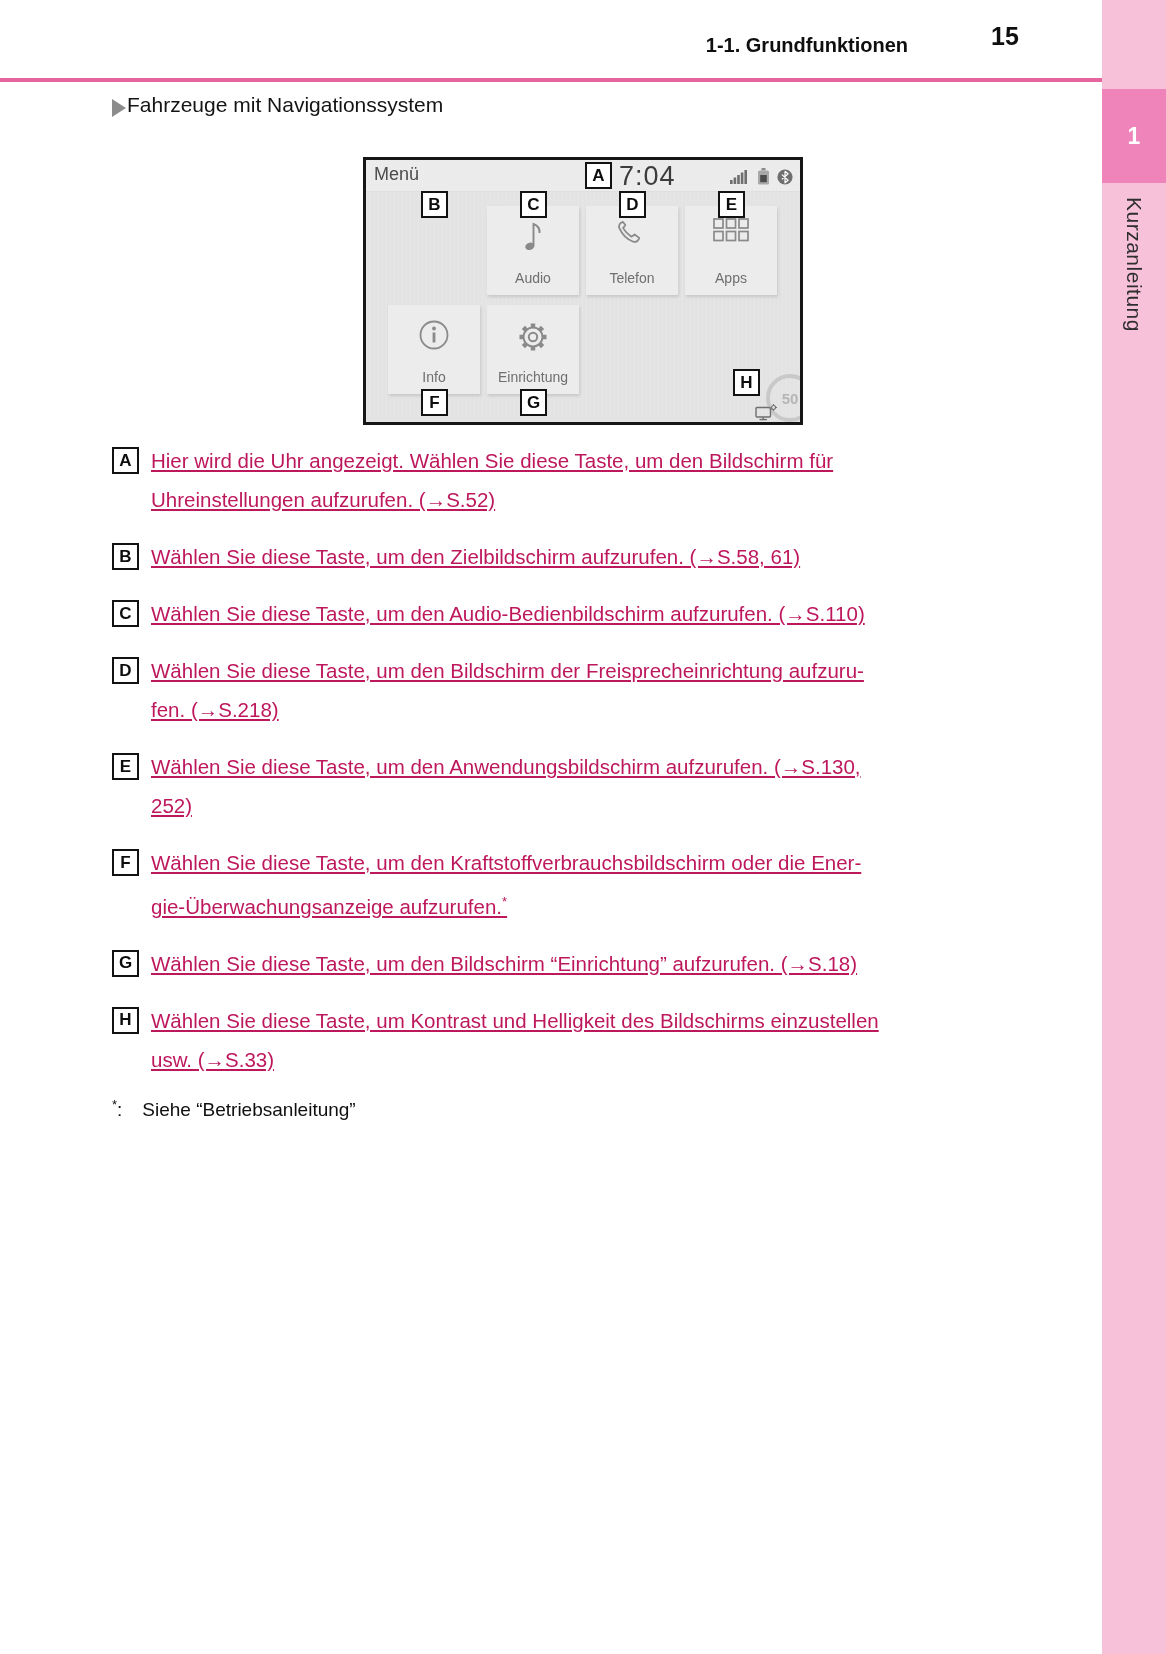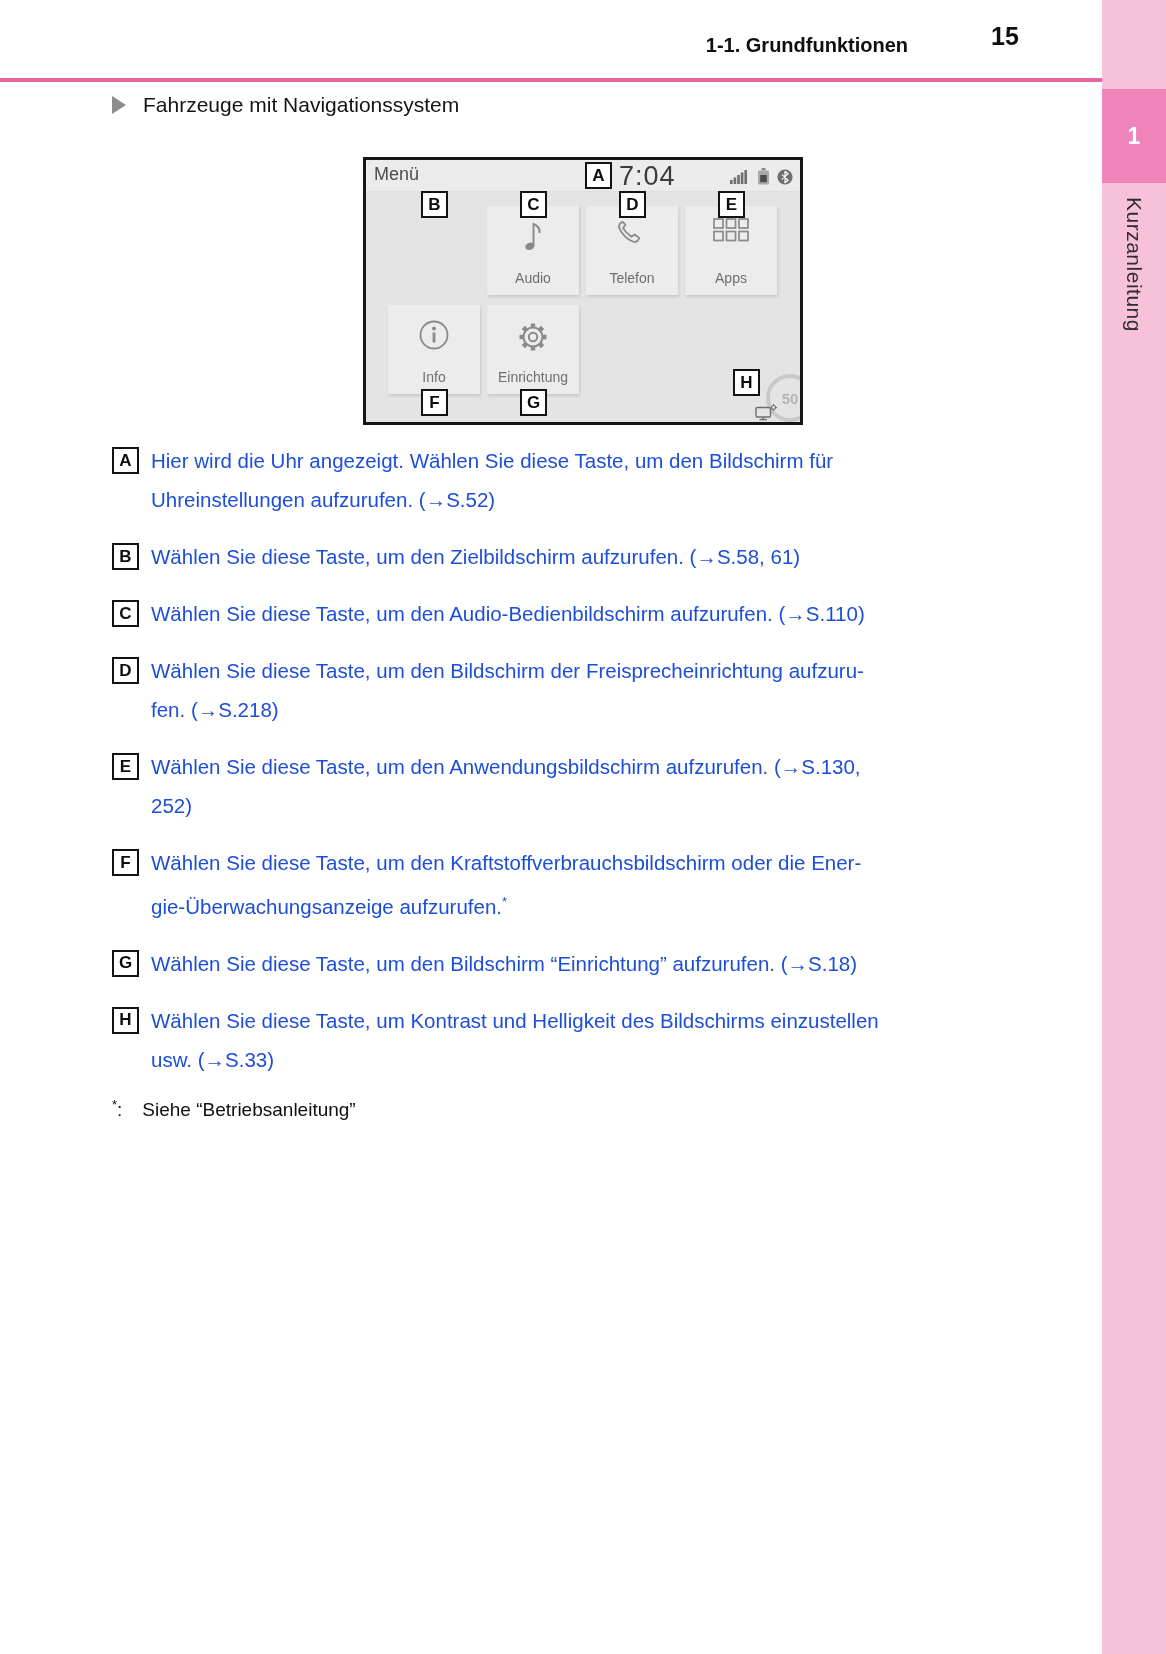--- a/index.html
+++ b/index.html
@@ -19,21 +19,21 @@
     position:absolute; top:89px; left:0; width:64px; height:94px; background:#ee84ba;
     display:flex; align-items:center; justify-content:center;
     color:#fff; font-size:23px; font-weight:bold;
   }
   .chapter-title {
     position:absolute; top:197px; left:50%; transform:translateX(-50%);
     writing-mode:vertical-rl; font-size:21px; color:#2e2e2e; letter-spacing:0.5px;
   }
 
   
-  .section-heading { position:absolute; top:93px; left:112px; display:flex; align-items:center; gap:17px; }
+  .section-heading { position:absolute; top:93px; left:112px; display:flex; align-items:flex-end; gap:1px; }
   .arrow-icon { width:0; height:0; border-left:14px solid #8c8c8c; border-top:9px solid transparent; border-bottom:9px solid transparent; }
   .section-heading .txt { font-size:21px; color:#141414; }
 
   
   .nav-screen {
     position:absolute; left:363px; top:157px; width:434px; height:262px;
     border:3px solid #161616; background:#e3e3e3; overflow:hidden;
     background-image:repeating-linear-gradient(90deg, rgba(255,255,255,0.10) 0 1px, transparent 1px 4px);
   }
   .screen-topbar { position:absolute; top:0; left:0; right:0; height:31px; background:rgba(255,255,255,0.28); border-bottom:1px solid rgba(0,0,0,0.05); }
@@ -80,21 +80,21 @@
   
   .items { position:absolute; left:112px; top:441px; width:950px; }
   .item { display:flex; margin-bottom:18px; }
   .key-box {
     flex:0 0 auto; width:27px; height:27px; box-sizing:border-box; margin:6px 12px 0 0;
     background:#fff; border:2px solid #121212;
     display:flex; align-items:center; justify-content:center;
     font-size:17px; font-weight:bold; color:#0d0d0d;
   }
   .lines { min-width:0; }
-  .line { font-size:20.5px; line-height:39px; white-space:nowrap; color:#1d4ed8; }
+  .line { font-size:20.5px; line-height:39px; white-space:nowrap; color:#be185d;text-decoration:underline; }
   .line:empty { display:none; }
   .line sup { font-size:13px; }
 
   .footnote { margin-top:6px; font-size:19px; color:#0f0f0f; }
   .footnote sup { font-size:13px; }
   .footnote .fn-text { margin-left:20px; }
 
   svg { display:block; }
 </style>
 </head>

